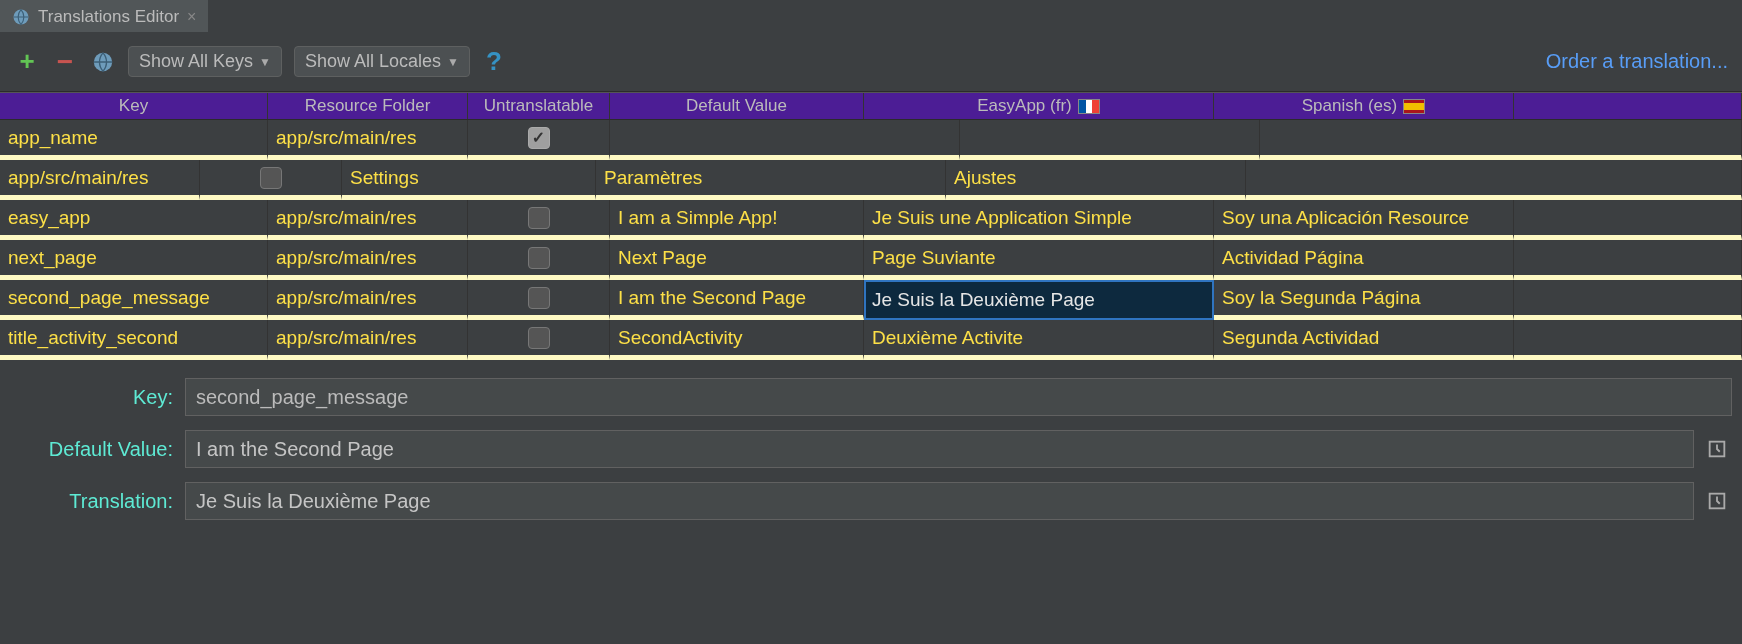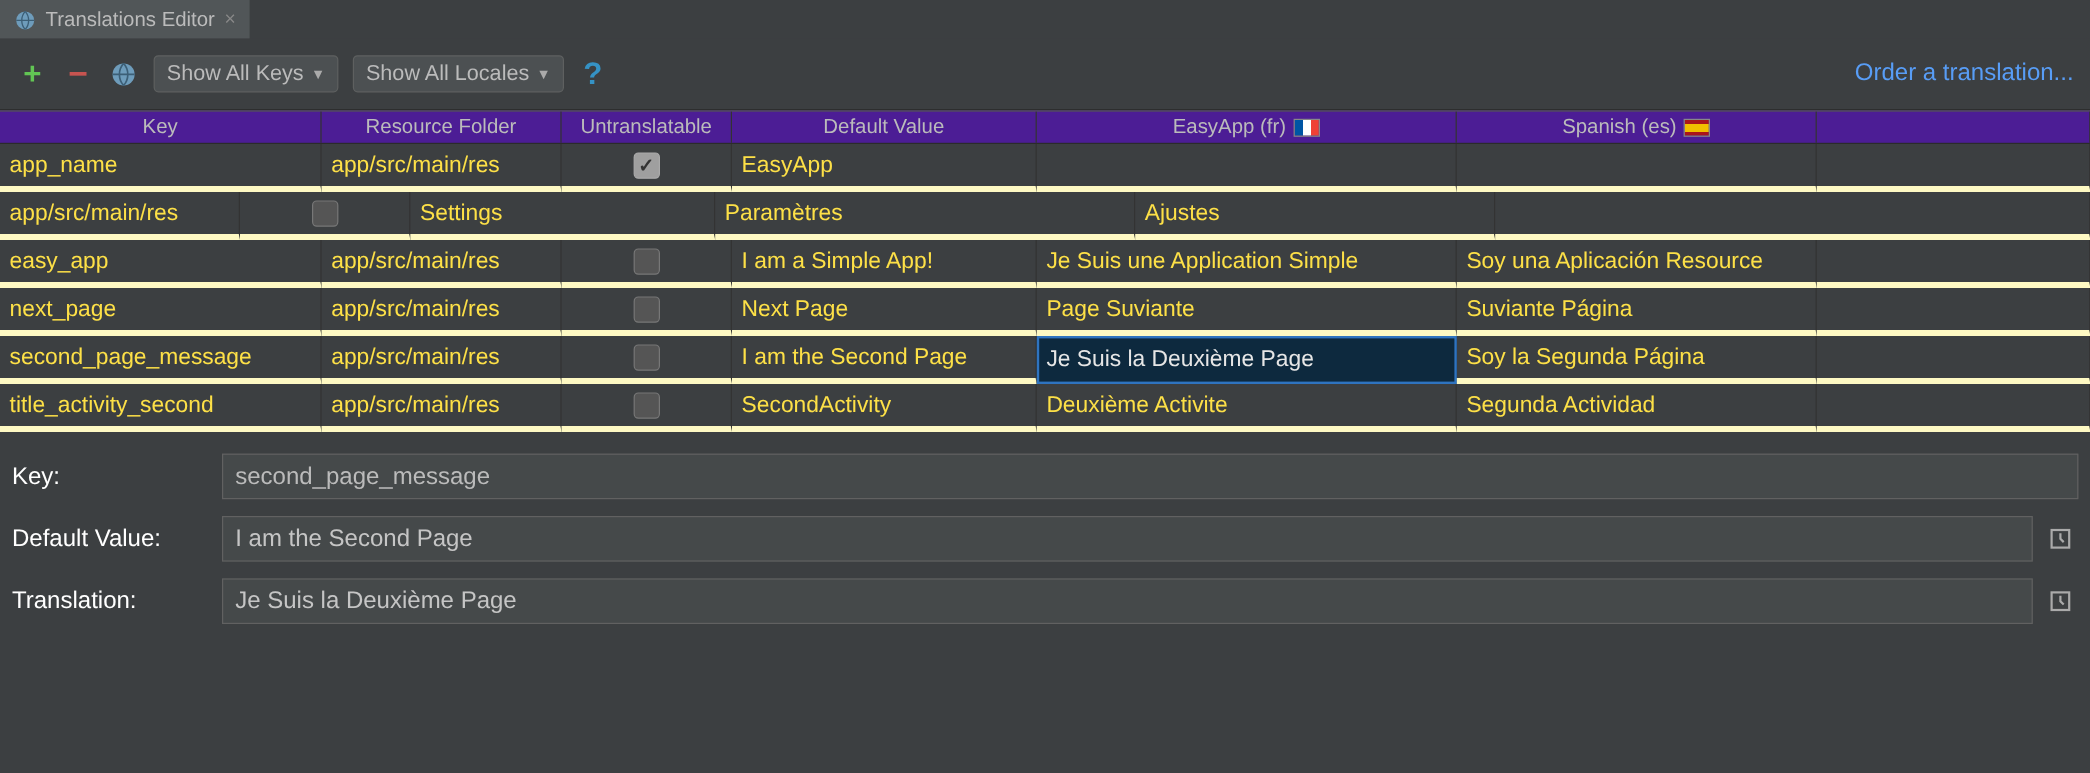--- a/index.html
+++ b/index.html
@@ -42,21 +42,21 @@
 
 .checkbox { width:22px; height:22px; border:1px solid #777; border-radius:4px; background:#555; display:flex; align-items:center; justify-content:center; }
 .checkbox.checked { background:#9f9f9f; border-color:#aaa; }
 .checkbox.checked::after { content:"✓"; color:#333; font-weight:bold; font-size:16px; }
 
 .cell.selected { background:#0d293e; border:2px solid #2f74c0; color:#e6e6e6; padding:0 6px; }
 
 
 .detail { padding:18px 10px 0 10px; }
 .drow { display:flex; align-items:center; margin-bottom:14px; }
-.dlabel { width:175px; padding-right:12px; font-size:20px; color:#ffffff; }
+.dlabel { width:175px; text-align:right; padding-right:12px; font-size:20px; color:#5eead4; }
 .dinput { flex:1; background:#45494a; border:1px solid #616161; height:38px; color:#c5c5c5; font-size:20px; padding:0 10px; }
 .dinput.disabled { background:#45494a; color:#bbb; }
 .extra-btn { width:30px; height:30px; margin-left:8px; display:flex; align-items:center; justify-content:center; cursor:pointer; }
 .extra-btn svg { width:22px; height:22px; fill:#aaa; }
 
 
 .flag-fr { background:linear-gradient(to right,#0055a4 33%,#fff 33% 66%,#ef4135 66%); border:1px solid #888; }
 .flag-es { background:linear-gradient(to bottom,#aa151b 25%,#f1bf00 25% 75%,#aa151b 75%); border:1px solid #888; }
 </style>
 </head>
@@ -113,21 +113,20 @@
     </div>
     <div class="th col-pad"></div>
   </div>
   <div id="tbody">
       <div class="row">
         <div class="cell col-key">app_name</div>
         <div class="cell col-res">app/src/main/res</div>
         <div class="cell col-unt center">
           <div class="checkbox checked"></div>
         </div>
-        <div class="cell col-def">EasyApp</div>
         <div class="cell col-fr"></div>
         <div class="cell col-es"></div>
         <div class="cell col-pad"></div>
       </div>
       <div class="row">
         <div class="cell col-res">app/src/main/res</div>
         <div class="cell col-unt center">
           <div class="checkbox"></div>
         </div>
         <div class="cell col-def">Settings</div>
@@ -147,21 +146,21 @@
         <div class="cell col-pad"></div>
       </div>
       <div class="row">
         <div class="cell col-key">next_page</div>
         <div class="cell col-res">app/src/main/res</div>
         <div class="cell col-unt center">
           <div class="checkbox"></div>
         </div>
         <div class="cell col-def">Next Page</div>
         <div class="cell col-fr">Page Suviante</div>
-        <div class="cell col-es">Suviante Página</div>
+        <div class="cell col-es">Actividad Página</div>
         <div class="cell col-pad"></div>
       </div>
       <div class="row">
         <div class="cell col-key">second_page_message</div>
         <div class="cell col-res">app/src/main/res</div>
         <div class="cell col-unt center">
           <div class="checkbox"></div>
         </div>
         <div class="cell col-def">I am the Second Page</div>
         <div class="cell col-fr selected">Je Suis la Deuxième Page</div>

